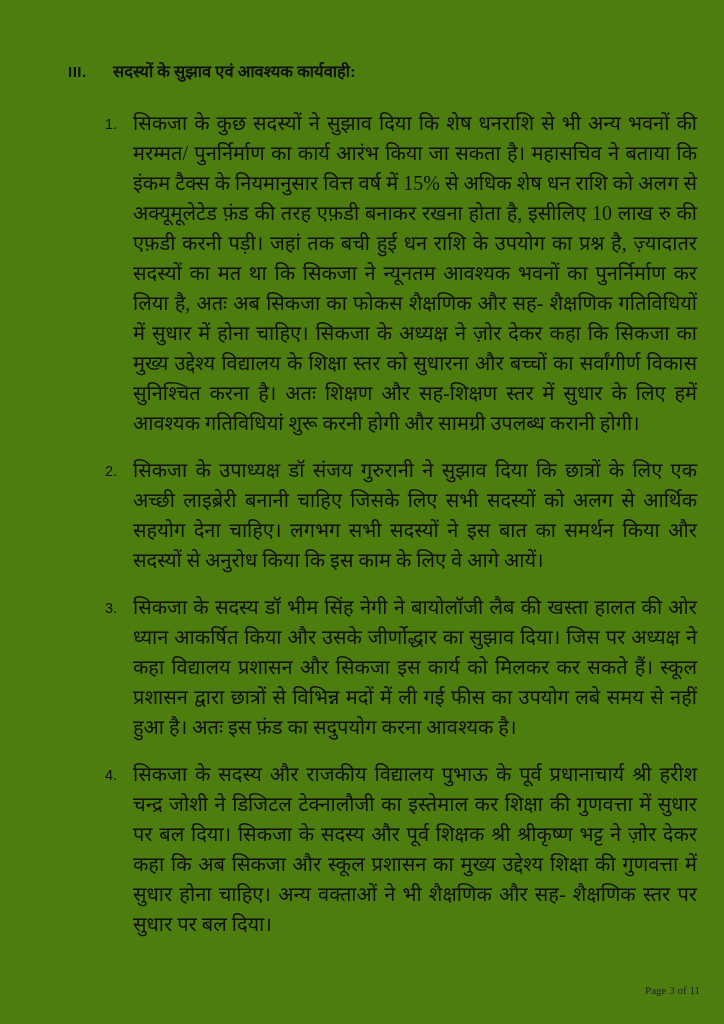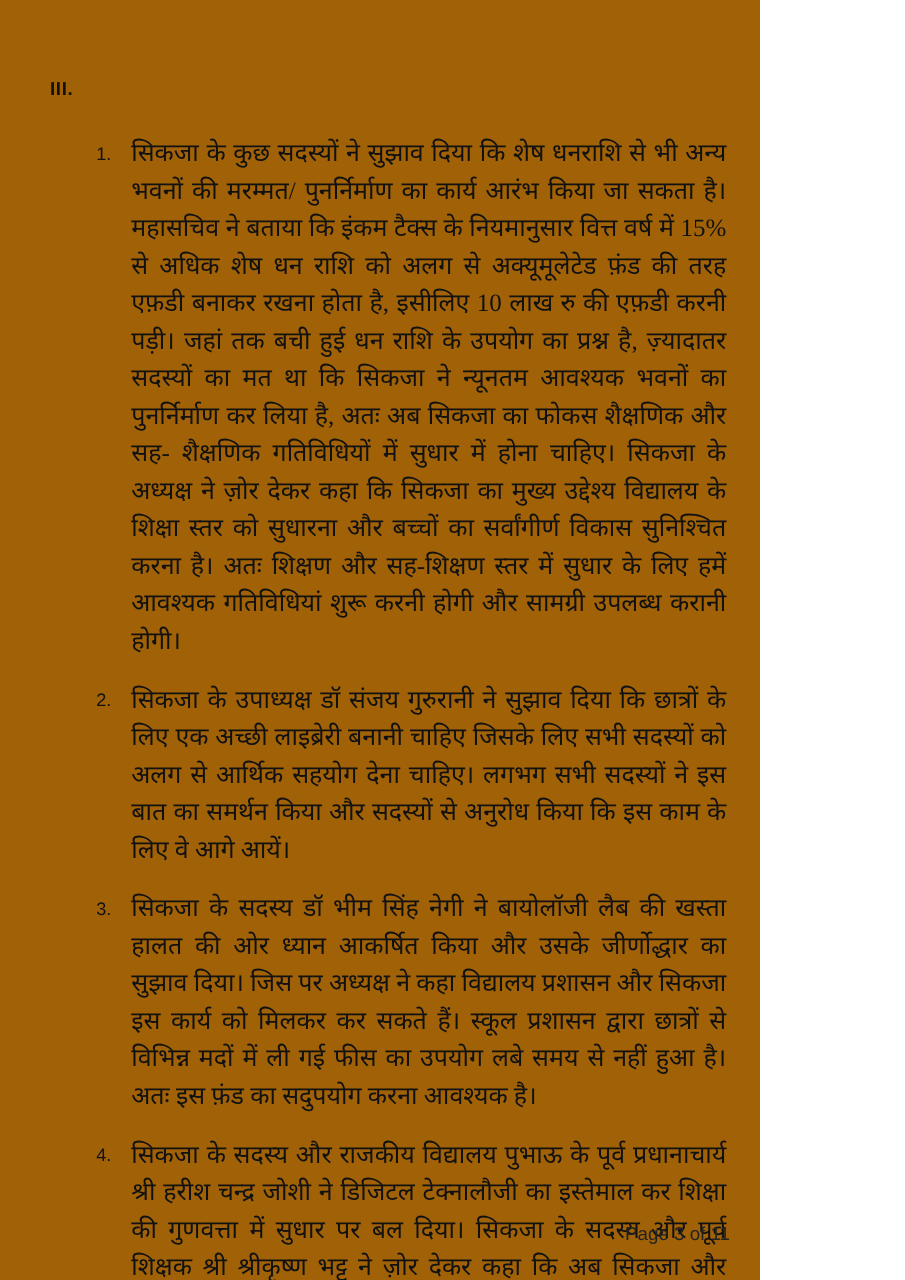--- a/index.html
+++ b/index.html
@@ -2,27 +2,28 @@
 <html lang="hi"><head>
 <meta charset="utf-8">
 <style>
   html, body {
     margin: 0;
     padding: 0;
     background: #ffffff;
   }
   .page {
     position: relative;
-    width: 608px;
+    width: 724px;
     height: 1024px;
-    background: #a16207;
+    background: #4d7c0f;
     color: #111111;
     font-family: "Liberation Serif", "DejaVu Serif", serif;
     overflow: hidden;
     box-sizing: border-box;
+    padding-left: 28px;
   }
   .content {
     padding: 60px 27px 0 40px;
     box-sizing: border-box;
   }
   .heading {
     display: flex;
     align-items: baseline;
     font-weight: bold;
     font-size: 16.5px;
@@ -55,33 +56,34 @@
     flex: 1;
     font-size: 20px;
     line-height: 30px;
     text-align: justify;
     text-justify: inter-word;
   }
   .footer {
     position: absolute;
     right: 24px;
     bottom: 28px;
-    font-family: Liberation Sans, sans-serif;
-    font-size: 15px;
+    font-family: Liberation Serif, serif;
+    font-size: 11px;
     color: #222222;
   }
 </style>
 </head>
 <body>
 
 <div class="page">
   <div class="content">
 
     <div class="heading">
       <span class="heading-numeral">III.</span>
+      <span class="heading-text">सदस्यों के सुझाव एवं आवश्यक कार्यवाही:</span>
     </div>
 
     <div class="items">
 
       <div class="item">
         <span class="item-number">1.</span>
         <span class="item-text">सिकजा के कुछ सदस्यों ने सुझाव दिया कि शेष धनराशि से भी अन्य भवनों की मरम्मत/ पुनर्निर्माण का कार्य आरंभ किया जा सकता है। महासचिव ने बताया कि इंकम टैक्स के नियमानुसार वित्त वर्ष में 15% से अधिक शेष धन राशि को अलग से अक्यूमूलेटेड फ़ंड की तरह एफ़डी बनाकर रखना होता है, इसीलिए 10 लाख रु की एफ़डी करनी पड़ी। जहां तक बची हुई धन राशि के उपयोग का प्रश्न है, ज़्यादातर सदस्यों का मत था कि सिकजा ने न्यूनतम आवश्यक भवनों का पुनर्निर्माण कर लिया है, अतः अब सिकजा का फोकस शैक्षणिक और सह- शैक्षणिक गतिविधियों में सुधार में होना चाहिए। सिकजा के अध्यक्ष ने ज़ोर देकर कहा कि सिकजा का मुख्य उद्देश्य विद्यालय के शिक्षा स्तर को सुधारना और बच्चों का सर्वांगीर्ण विकास सुनिश्चित करना है। अतः शिक्षण और सह-शिक्षण स्तर में सुधार के लिए हमें आवश्यक गतिविधियां शुरू करनी होगी और सामग्री उपलब्ध करानी होगी।</span>
       </div>
 
       <div class="item">

